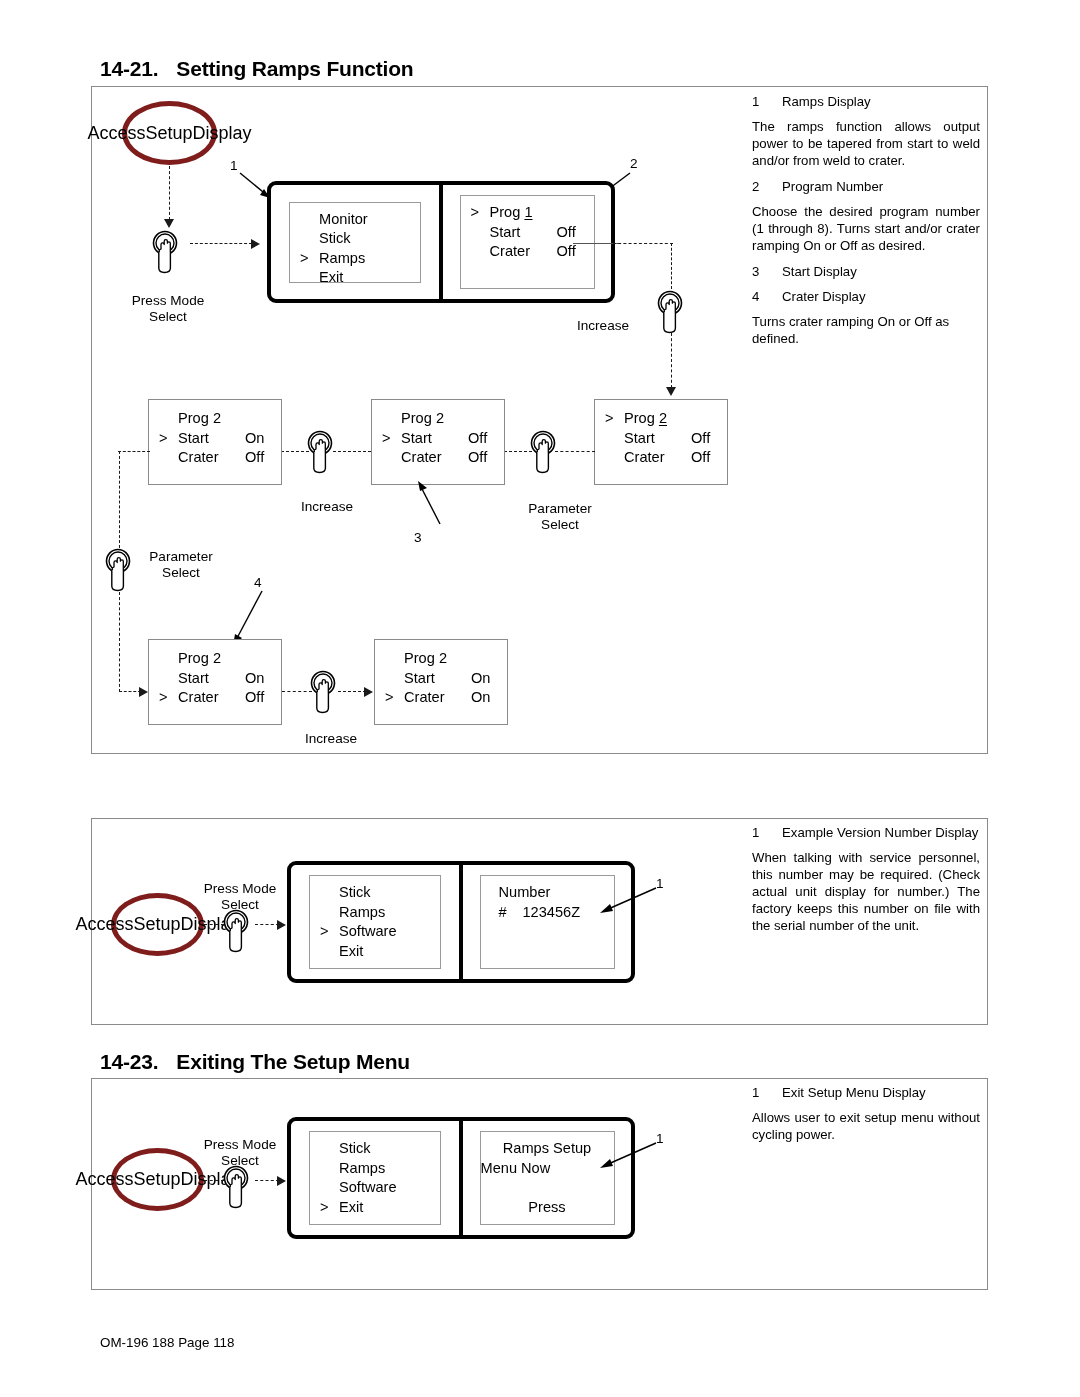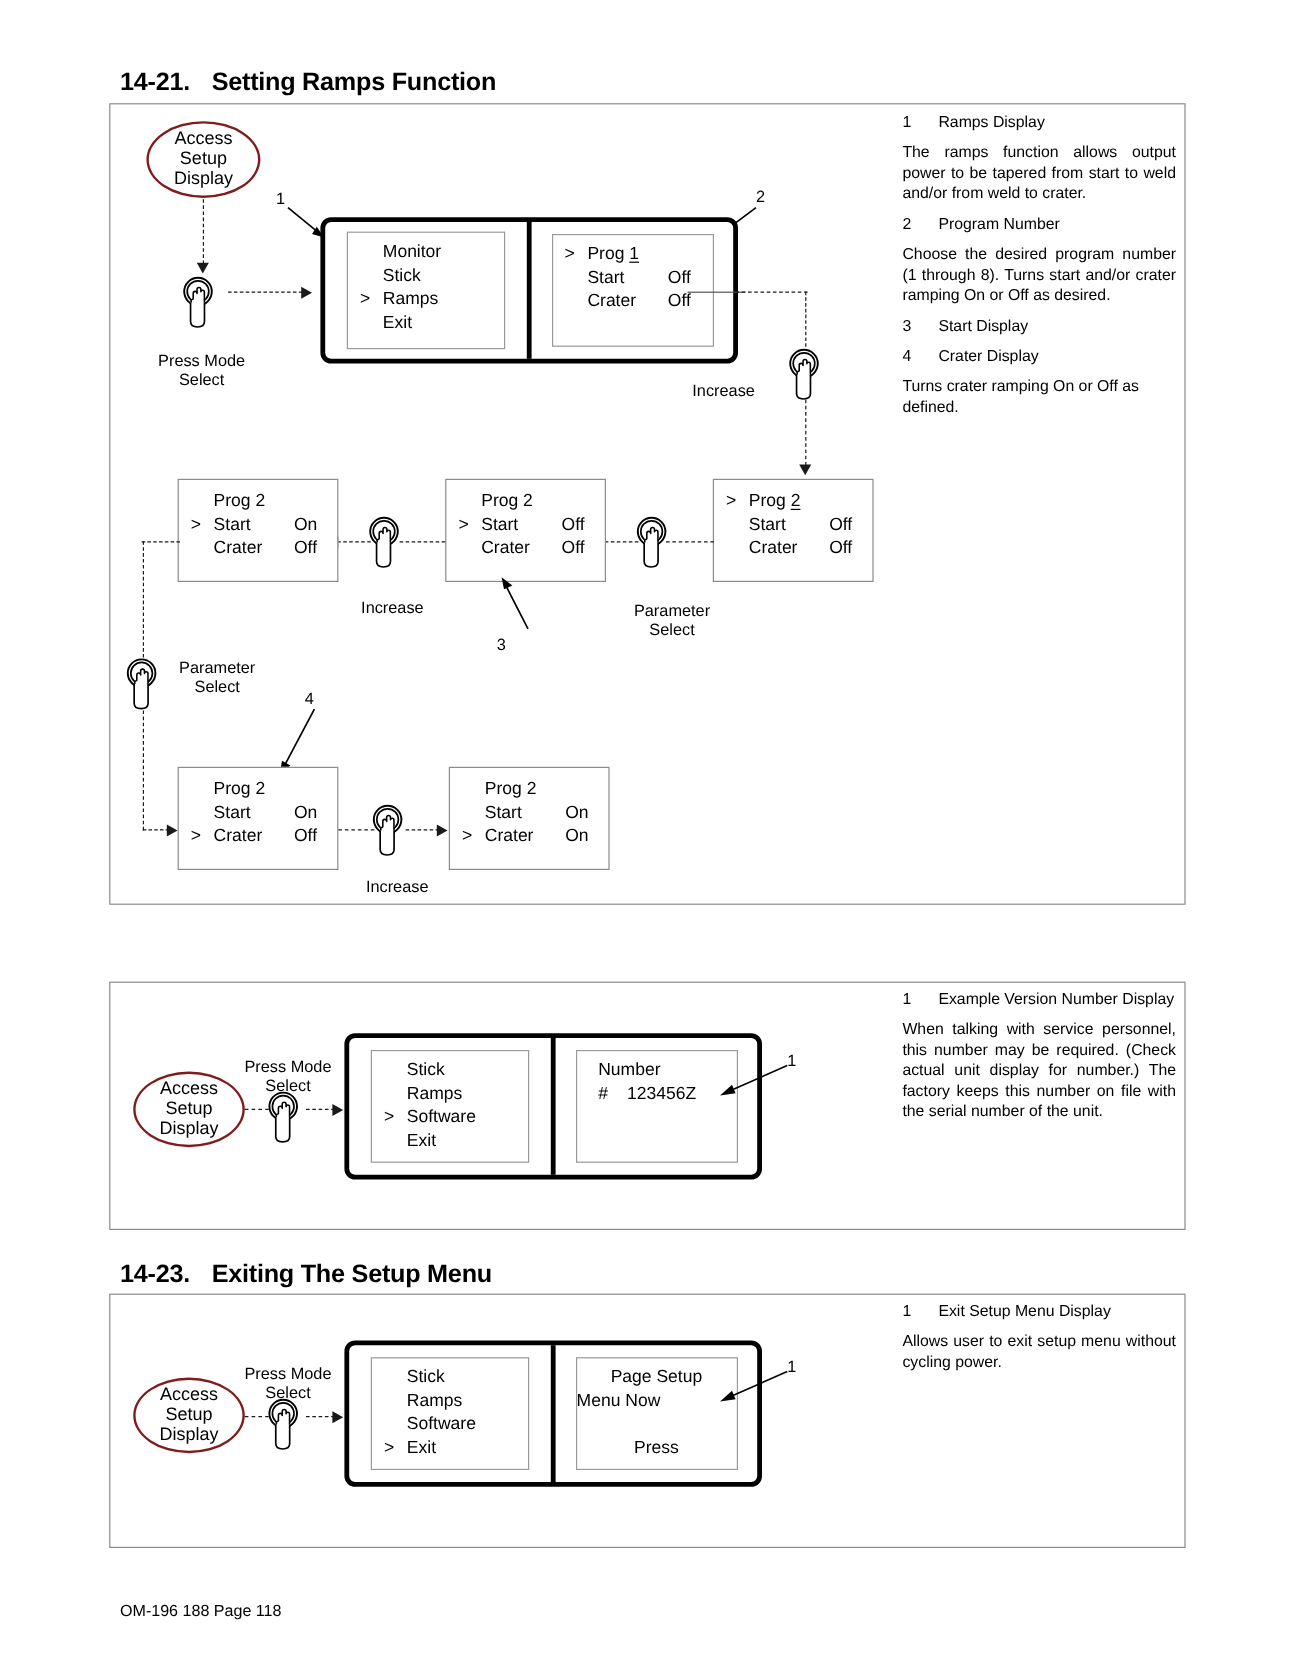--- a/index.html
+++ b/index.html
@@ -51,23 +51,23 @@
   .u{text-decoration:underline;text-underline-offset:2px;}
 
   
   .sbox{
     position:absolute;box-sizing:border-box;border:1px solid #8a8a8a;background:#fff;
     font-size:14.6px;line-height:19.5px;padding-top:9px;
   }
 
   
   .ellipse{
-    position:absolute;box-sizing:border-box;border:2px solid #7f1d1d;border-radius:50%;
-    display:flex;flex-direction:column;align-items:center;justify-content:center;
-    font-size:15px;line-height:16.5px;text-align:center;
+    position:absolute;box-sizing:border-box;border:5px solid #7f1d1d;border-radius:50%;
+    display:flex;align-items:center;justify-content:center;
+    font-size:18px;line-height:16.5px;text-align:center;
   }
 
   
   .cap{position:absolute;font-size:13.6px;line-height:16px;text-align:center;white-space:nowrap;}
   .callout{position:absolute;font-size:13.6px;}
 
   
   .dh{position:absolute;height:0;border-top:1.6px dashed #1a1a1a;}
   .dv{position:absolute;width:0;border-left:1.6px dashed #1a1a1a;}
   .sh{position:absolute;height:0;border-top:1.3px solid #555;}
@@ -139,21 +139,21 @@
   </svg>
 
   <div class="callout" style="left:630px;top:156px;">2</div>
   <svg class="leader" style="left:576px;top:170px;width:58px;height:44px;" width="58" height="44">
     <line x1="54" y1="3" x2="10" y2="36" stroke="#000" stroke-width="1.4"></line>
     <polygon points="6,39 15,30 19,36" fill="#000"></polygon>
   </svg>
 
   <div class="lcdpanel" style="left:267px;top:181px;width:348px;height:122px;">
     <div class="lcdhalf sep">
-      <div class="screen" style="width:132px;height:98px;text-align:right;">
+      <div class="screen" style="width:132px;height:81px;text-align:right;">
         <div class="mrow">
             <span class="cur"></span>
             <span class="lab">Monitor</span>
           </div>
         <div class="mrow">
             <span class="cur"></span>
             <span class="lab">Stick</span>
           </div>
         <div class="mrow">
             <span class="cur">&gt;</span>
@@ -473,21 +473,21 @@
           </div>
         <div class="mrow">
             <span class="cur">&gt;</span>
             <span class="lab">Exit</span>
           </div>
       </div>
     </div>
     <div class="lcdhalf">
       <div class="screen" style="width:135px;height:94px;text-align:center;">
         <div class="mrow" style="text-align:center;">
-            <span style="display:block;">Page Setup</span>
+            <span style="display:block;">Ramps Setup</span>
           </div>
         <div class="mrow" style="text-align:left;">
             <span style="display:block;">Menu Now</span>
           </div>
         <div class="mrow" style="text-align:center;">
             <span style="display:block;"></span>
           </div>
         <div class="mrow" style="text-align:center;">
             <span style="display:block;">Press</span>
           </div>

